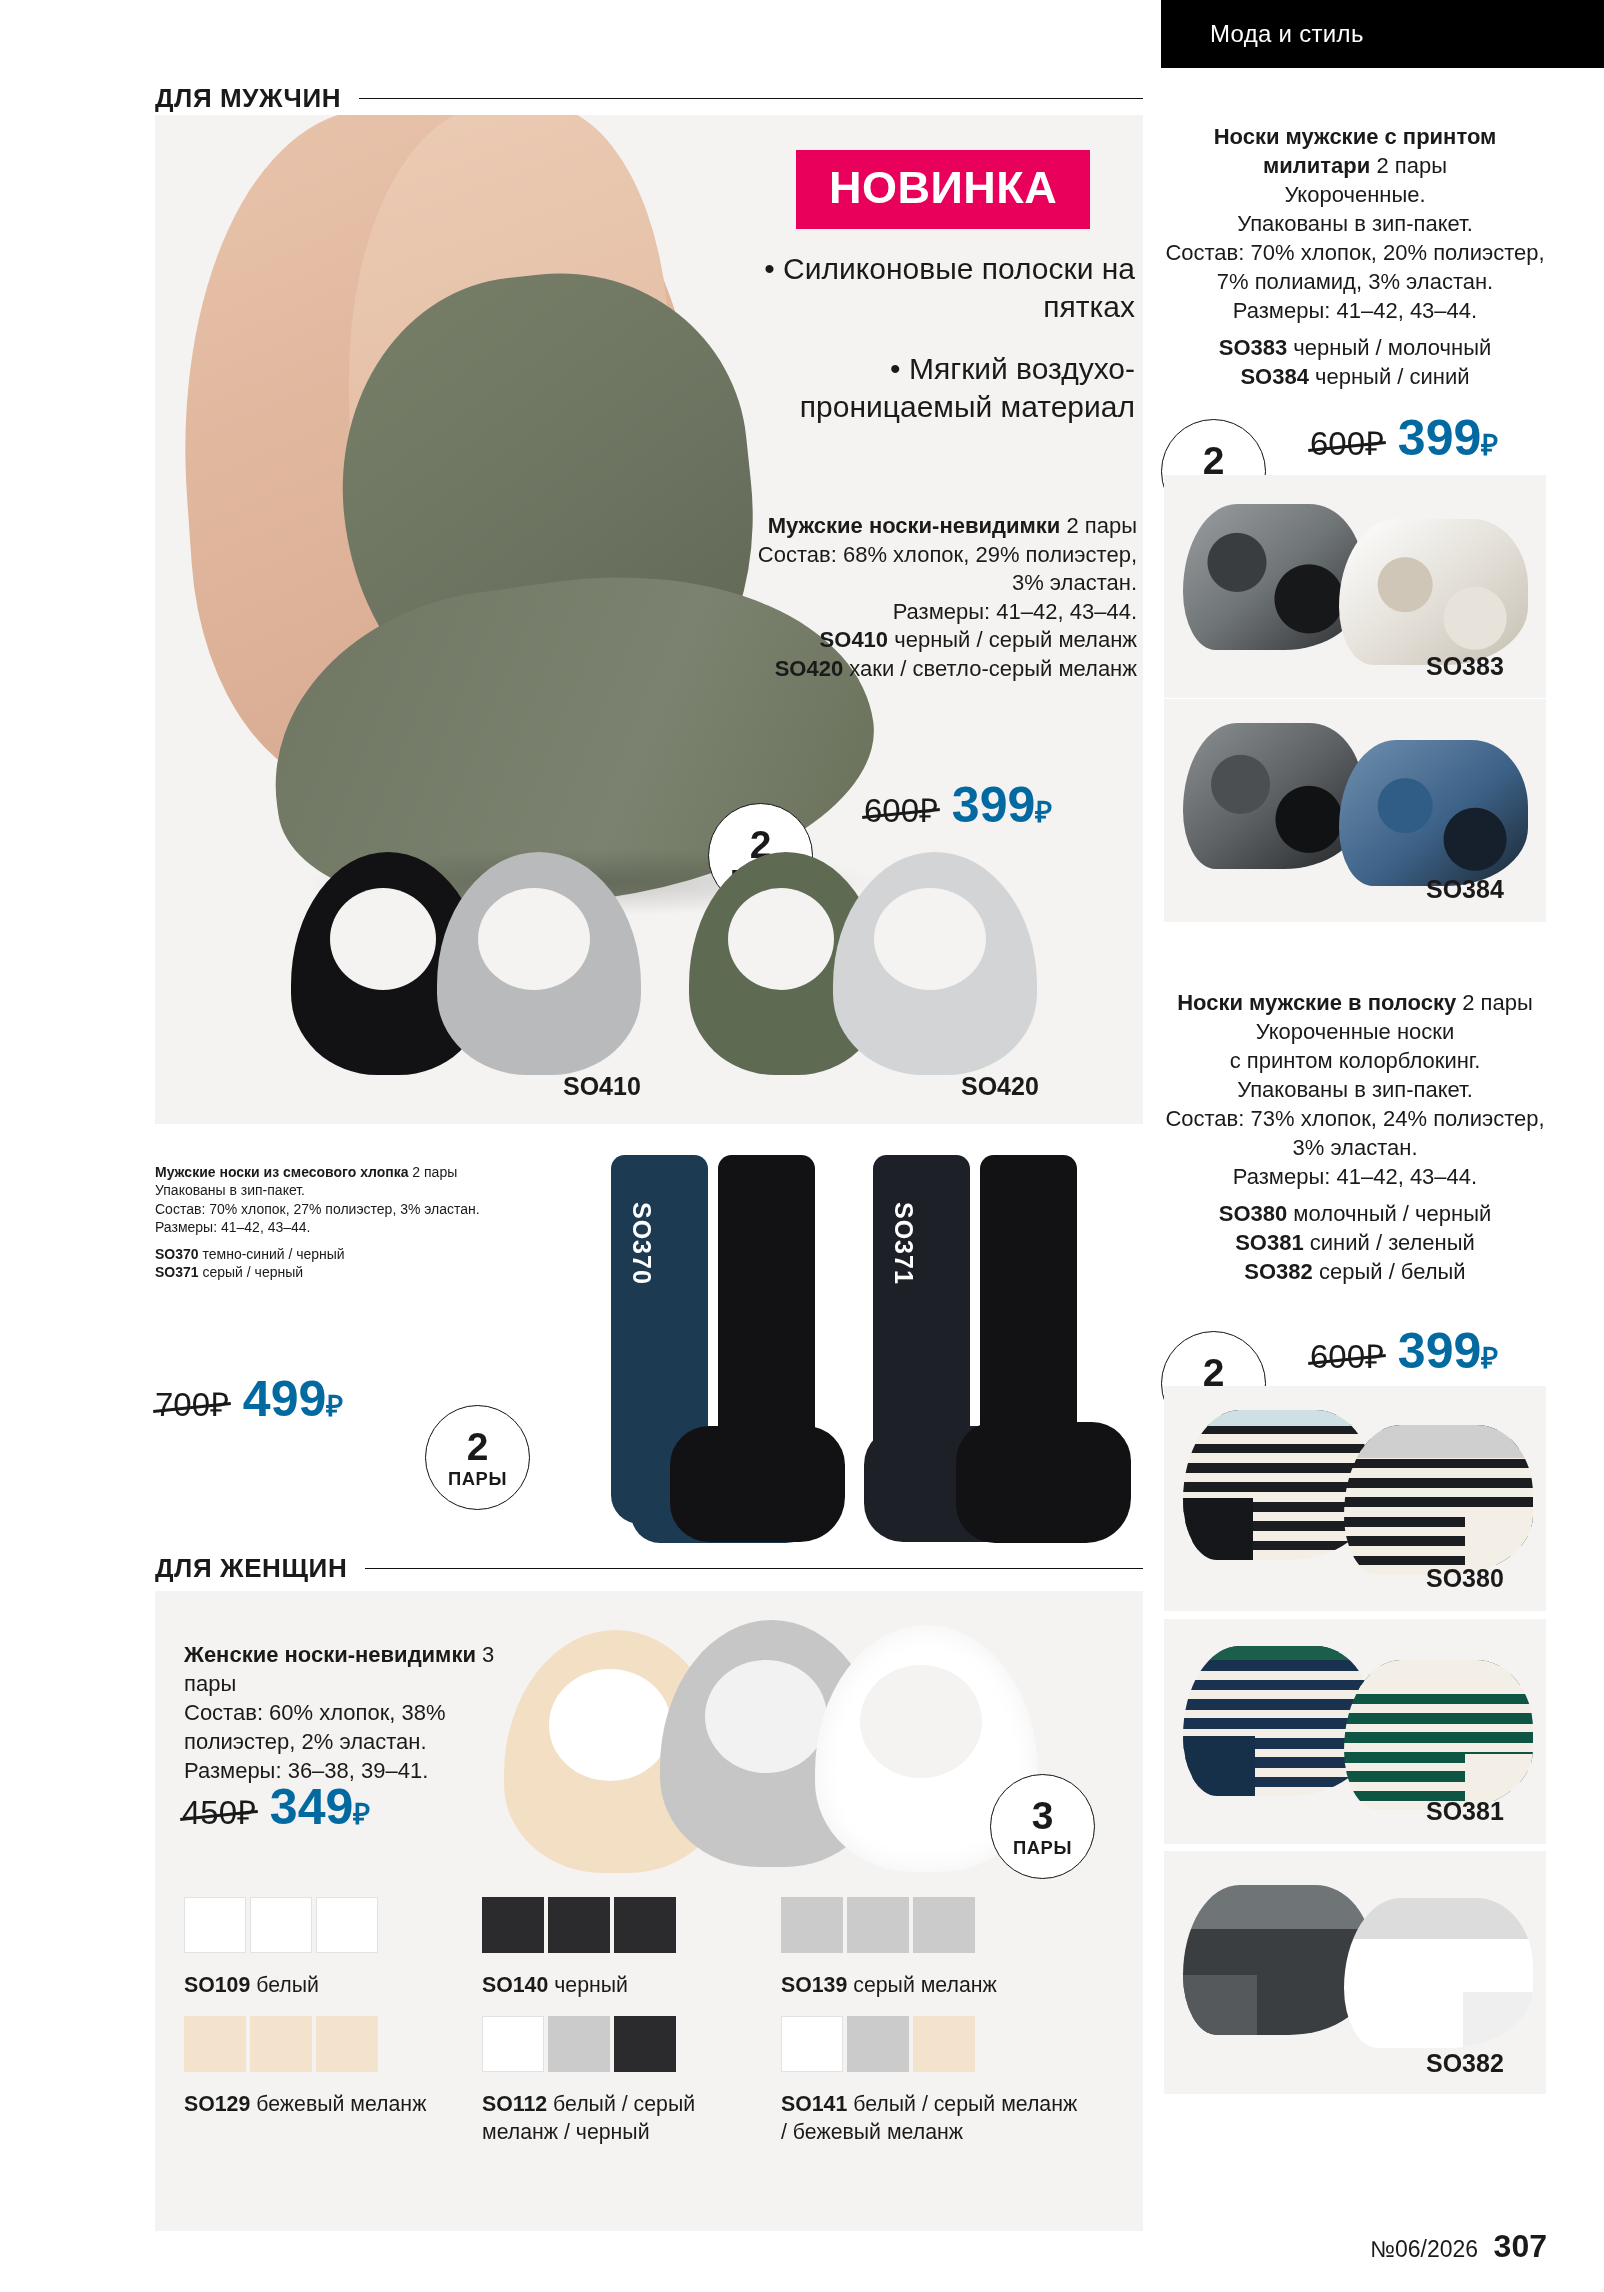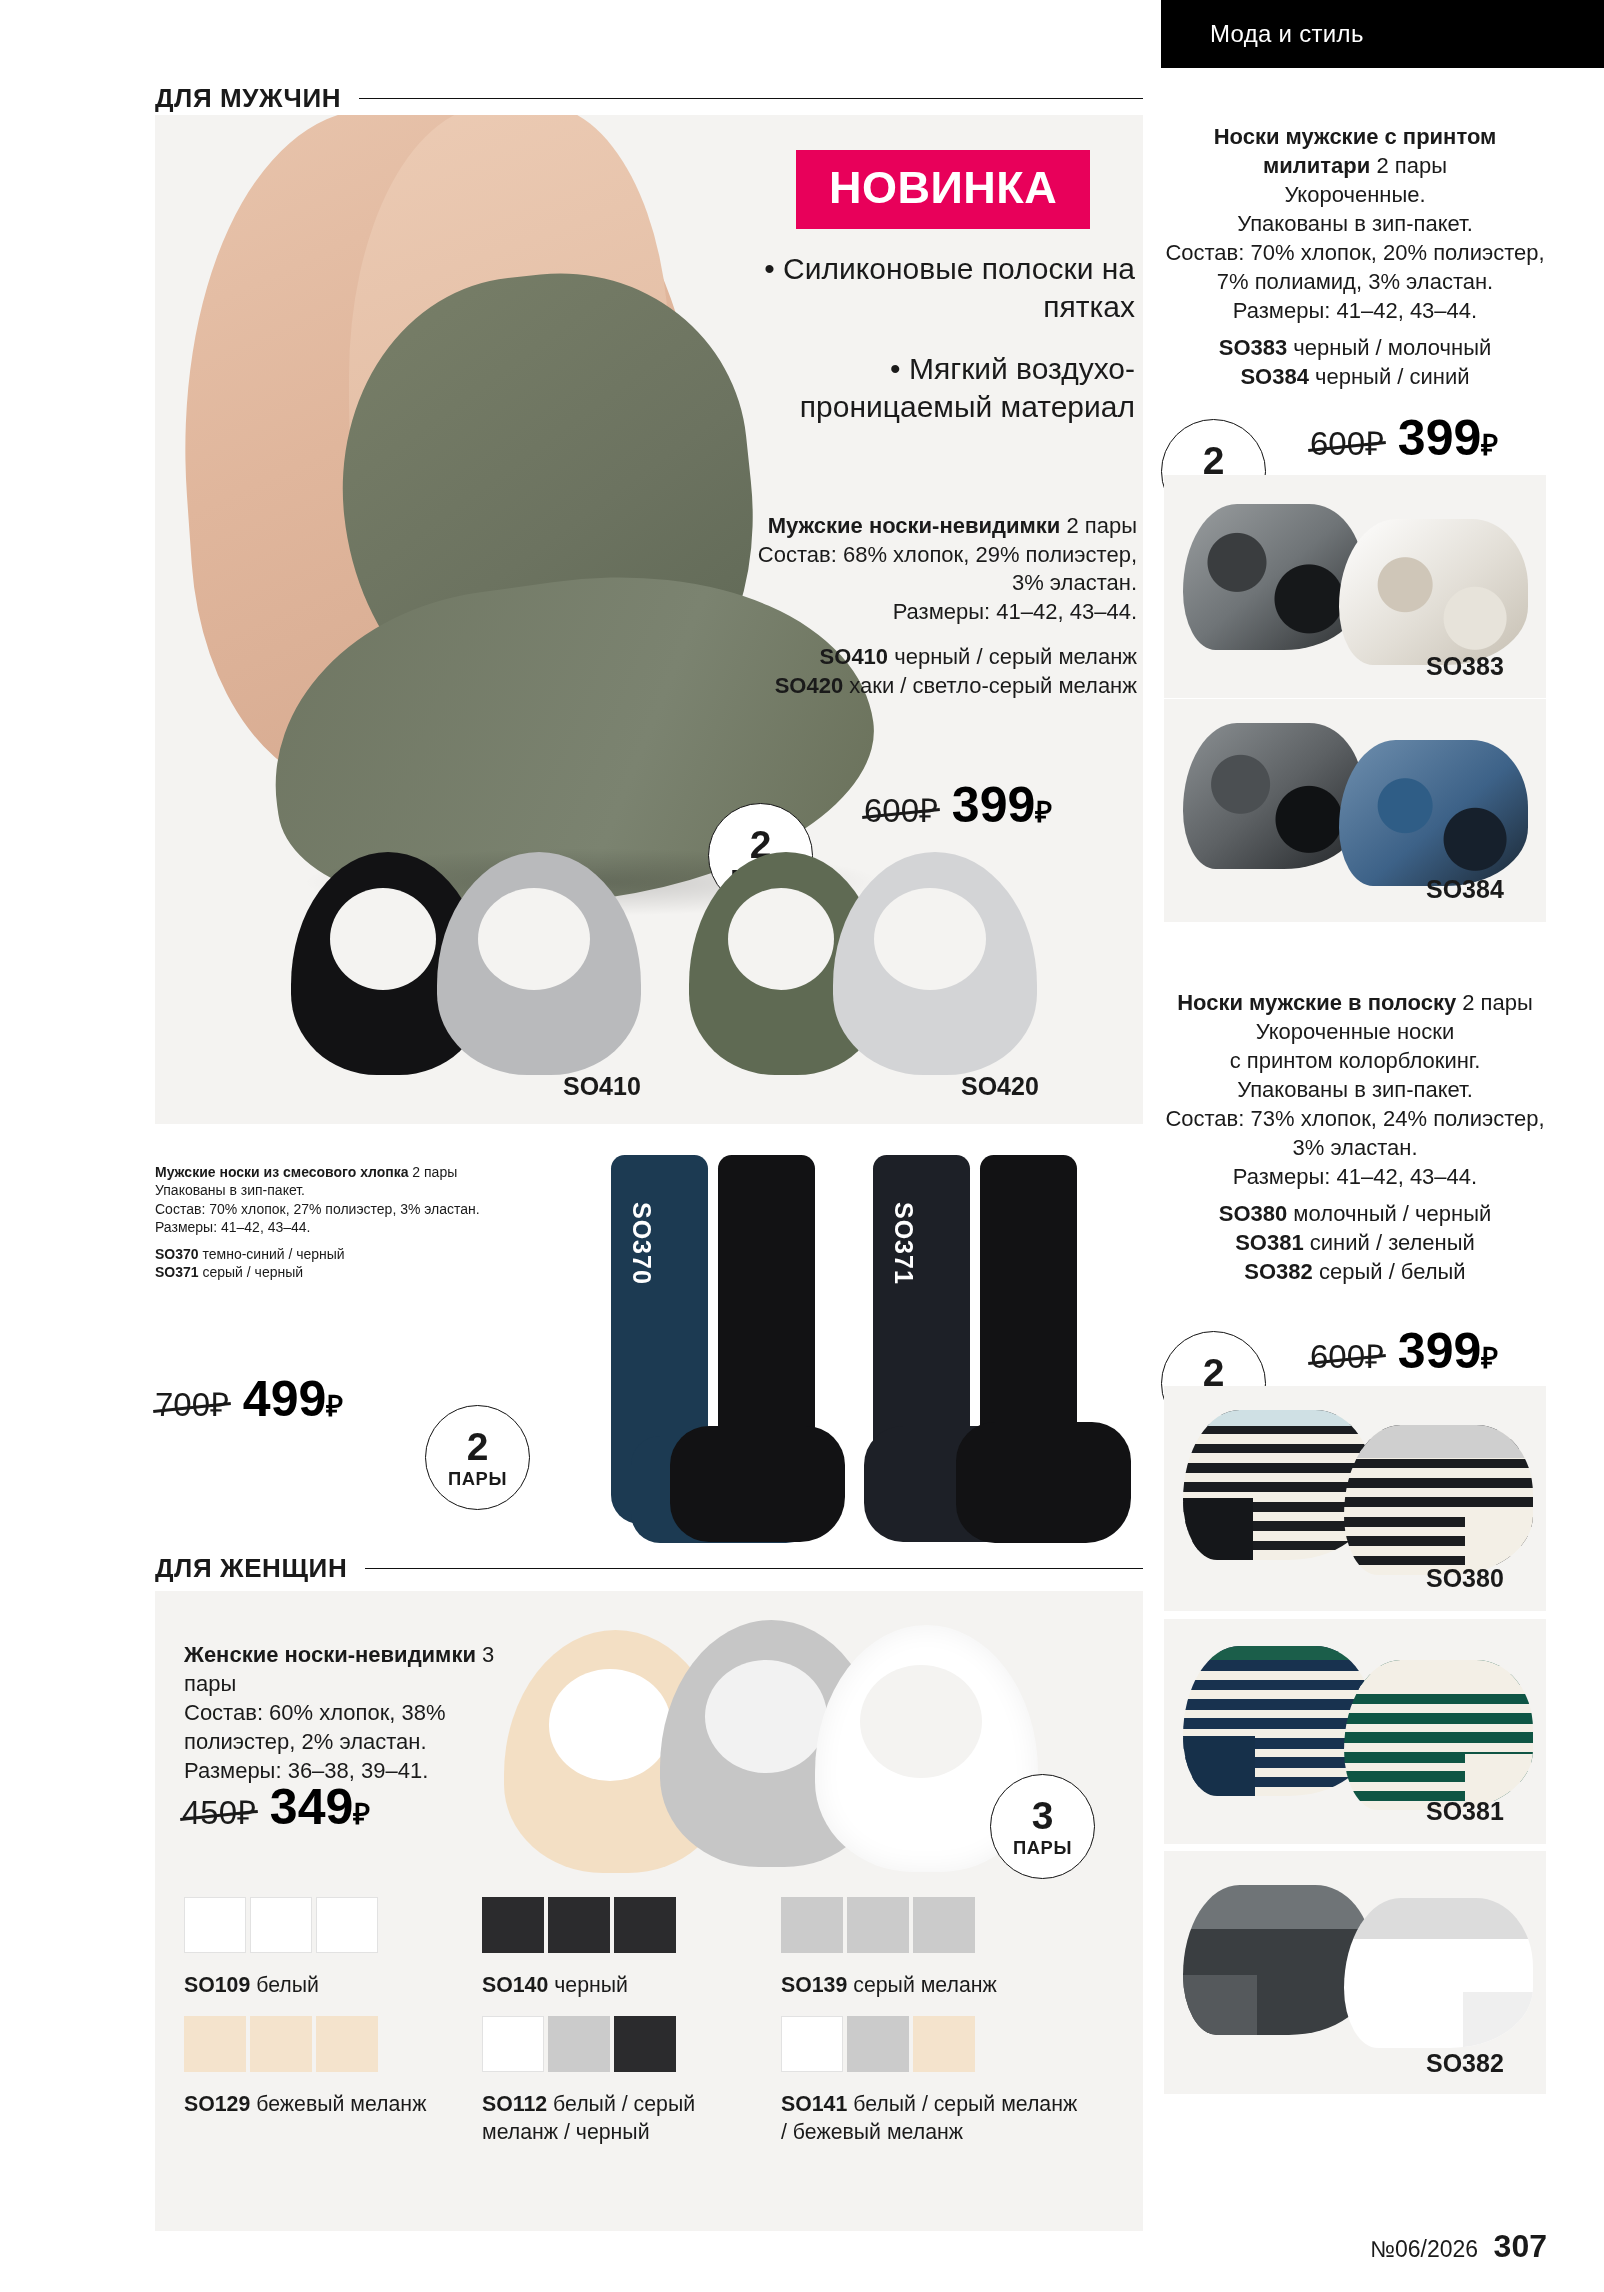--- a/index.html
+++ b/index.html
@@ -84,21 +84,21 @@
   .price-row {
     position: absolute; display: flex; align-items: baseline; gap: 13.6px;
   }
   .price-old {
     font-size: 33px; color: #1a1a1a; position: relative; white-space: nowrap;
   }
   .price-old::after {
     content: ""; position: absolute; left: -1.9px; right: -1.9px; top: 55%;
     height: 2.9px; background: #1a1a1a; transform: rotate(-6deg);
   }
-  .price-new { font-size: 50px; font-weight: bold; color: #000000; white-space: nowrap; }
+  .price-new { font-size: 50px; font-weight: bold; color: #0369a1; white-space: nowrap; }
   .price-new .rub { font-size: 29px; }
 
   .pairs-badge {
     position: absolute; width: 105px; height: 105px; border-radius: 50%;
     background: #fff; border: 1.9px solid #111;
     display: flex; flex-direction: column; align-items: center; justify-content: center;
     line-height: 1;
   }
   .pairs-badge .num { font-size: 39px; font-weight: bold; }
   .pairs-badge .lbl { font-size: 18.4px; font-weight: bold; letter-spacing: 0.5px; margin-top: 3.9px; }
@@ -182,21 +182,21 @@
   <div class="bullets">
     <p>• Силиконовые полоски на пятках</p>
     <p>• Мягкий воздухо­проницаемый материал</p>
   </div>
 
   <div class="men-desc">
     <div><span class="t">Мужские носки-невидимки</span>
       <span>2 пары</span></div>
     <div>Состав: 68% хлопок, 29% полиэстер, 3% эластан.</div>
     <div>Размеры: 41–42, 43–44.</div>
-    <div style="margin-top:17px;">
+    <div style="margin-top:0;">
       <span class="code">SO410</span>
       <span>черный / серый меланж</span>
     </div>
     <div>
       <span class="code">SO420</span>
       <span>хаки / светло-серый меланж</span>
     </div>
   </div>
 
   <div class="price-row" style="left:864px; top:776px;">

